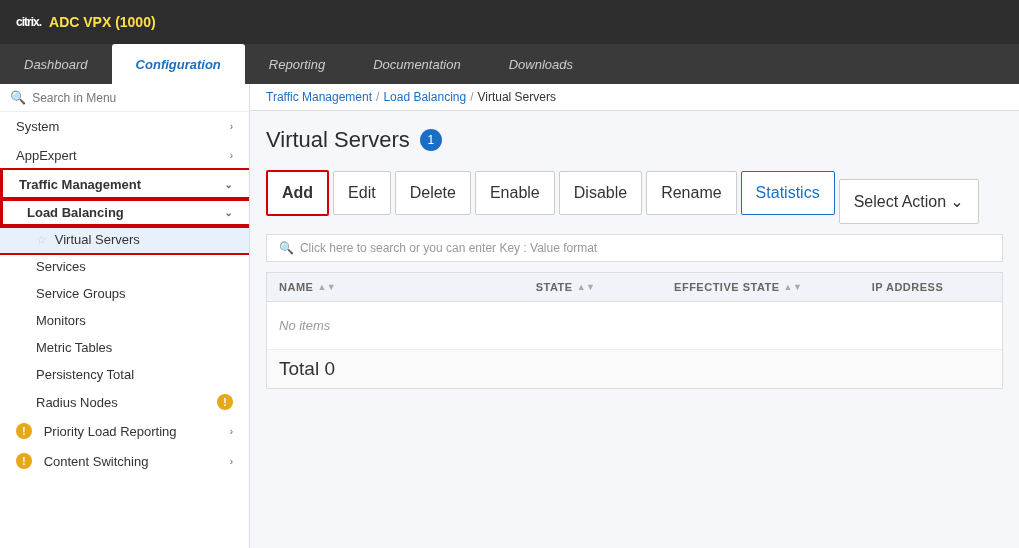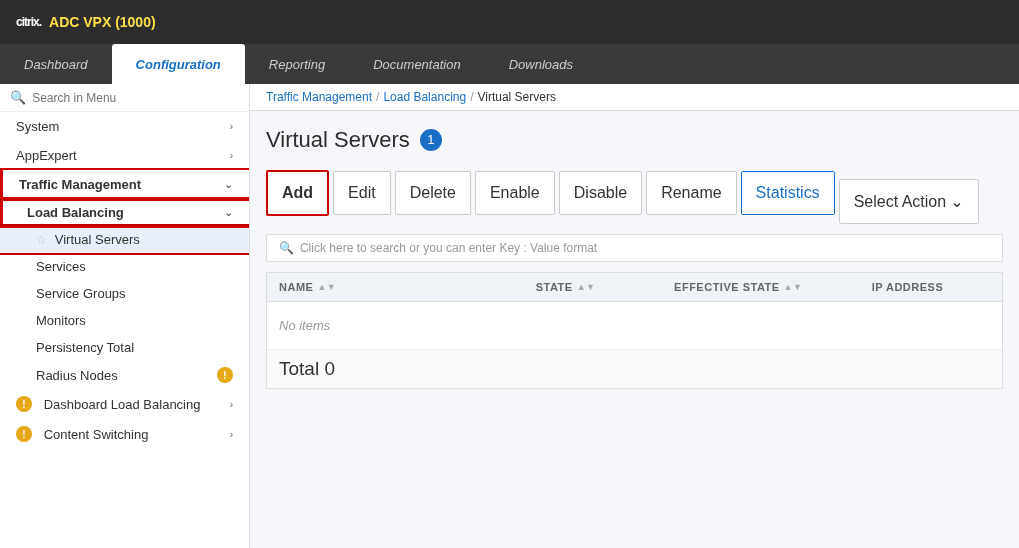--- a/index.html
+++ b/index.html
@@ -358,36 +358,39 @@
     </div>
 
     <div class="deep-item">
       <span>Service Groups</span>
     </div>
 
     <div class="deep-item">
       <span>Monitors</span>
     </div>
 
+    <div class="deep-item">
+      <span>Metric Tables</span>
+    </div>
 
 
     <div class="deep-item">
       <span>Persistency Total</span>
     </div>
 
     <div class="deep-item">
       <span>Radius Nodes</span>
       <span class="warning-icon">!</span>
     </div>
 
     <div class="sidebar-item">
       <div class="sidebar-item-inner">
         <span class="warning-icon">!</span>
         &nbsp;
-        <span>Dashboard Load Balancing</span>
+        <span>Priority Load Reporting</span>
       </div>
       <span class="chevron">›</span>
     </div>
 
     <div class="sidebar-item">
       <div class="sidebar-item-inner">
         <span class="warning-icon">!</span>
         &nbsp;
         <span>Content Switching</span>
       </div>

